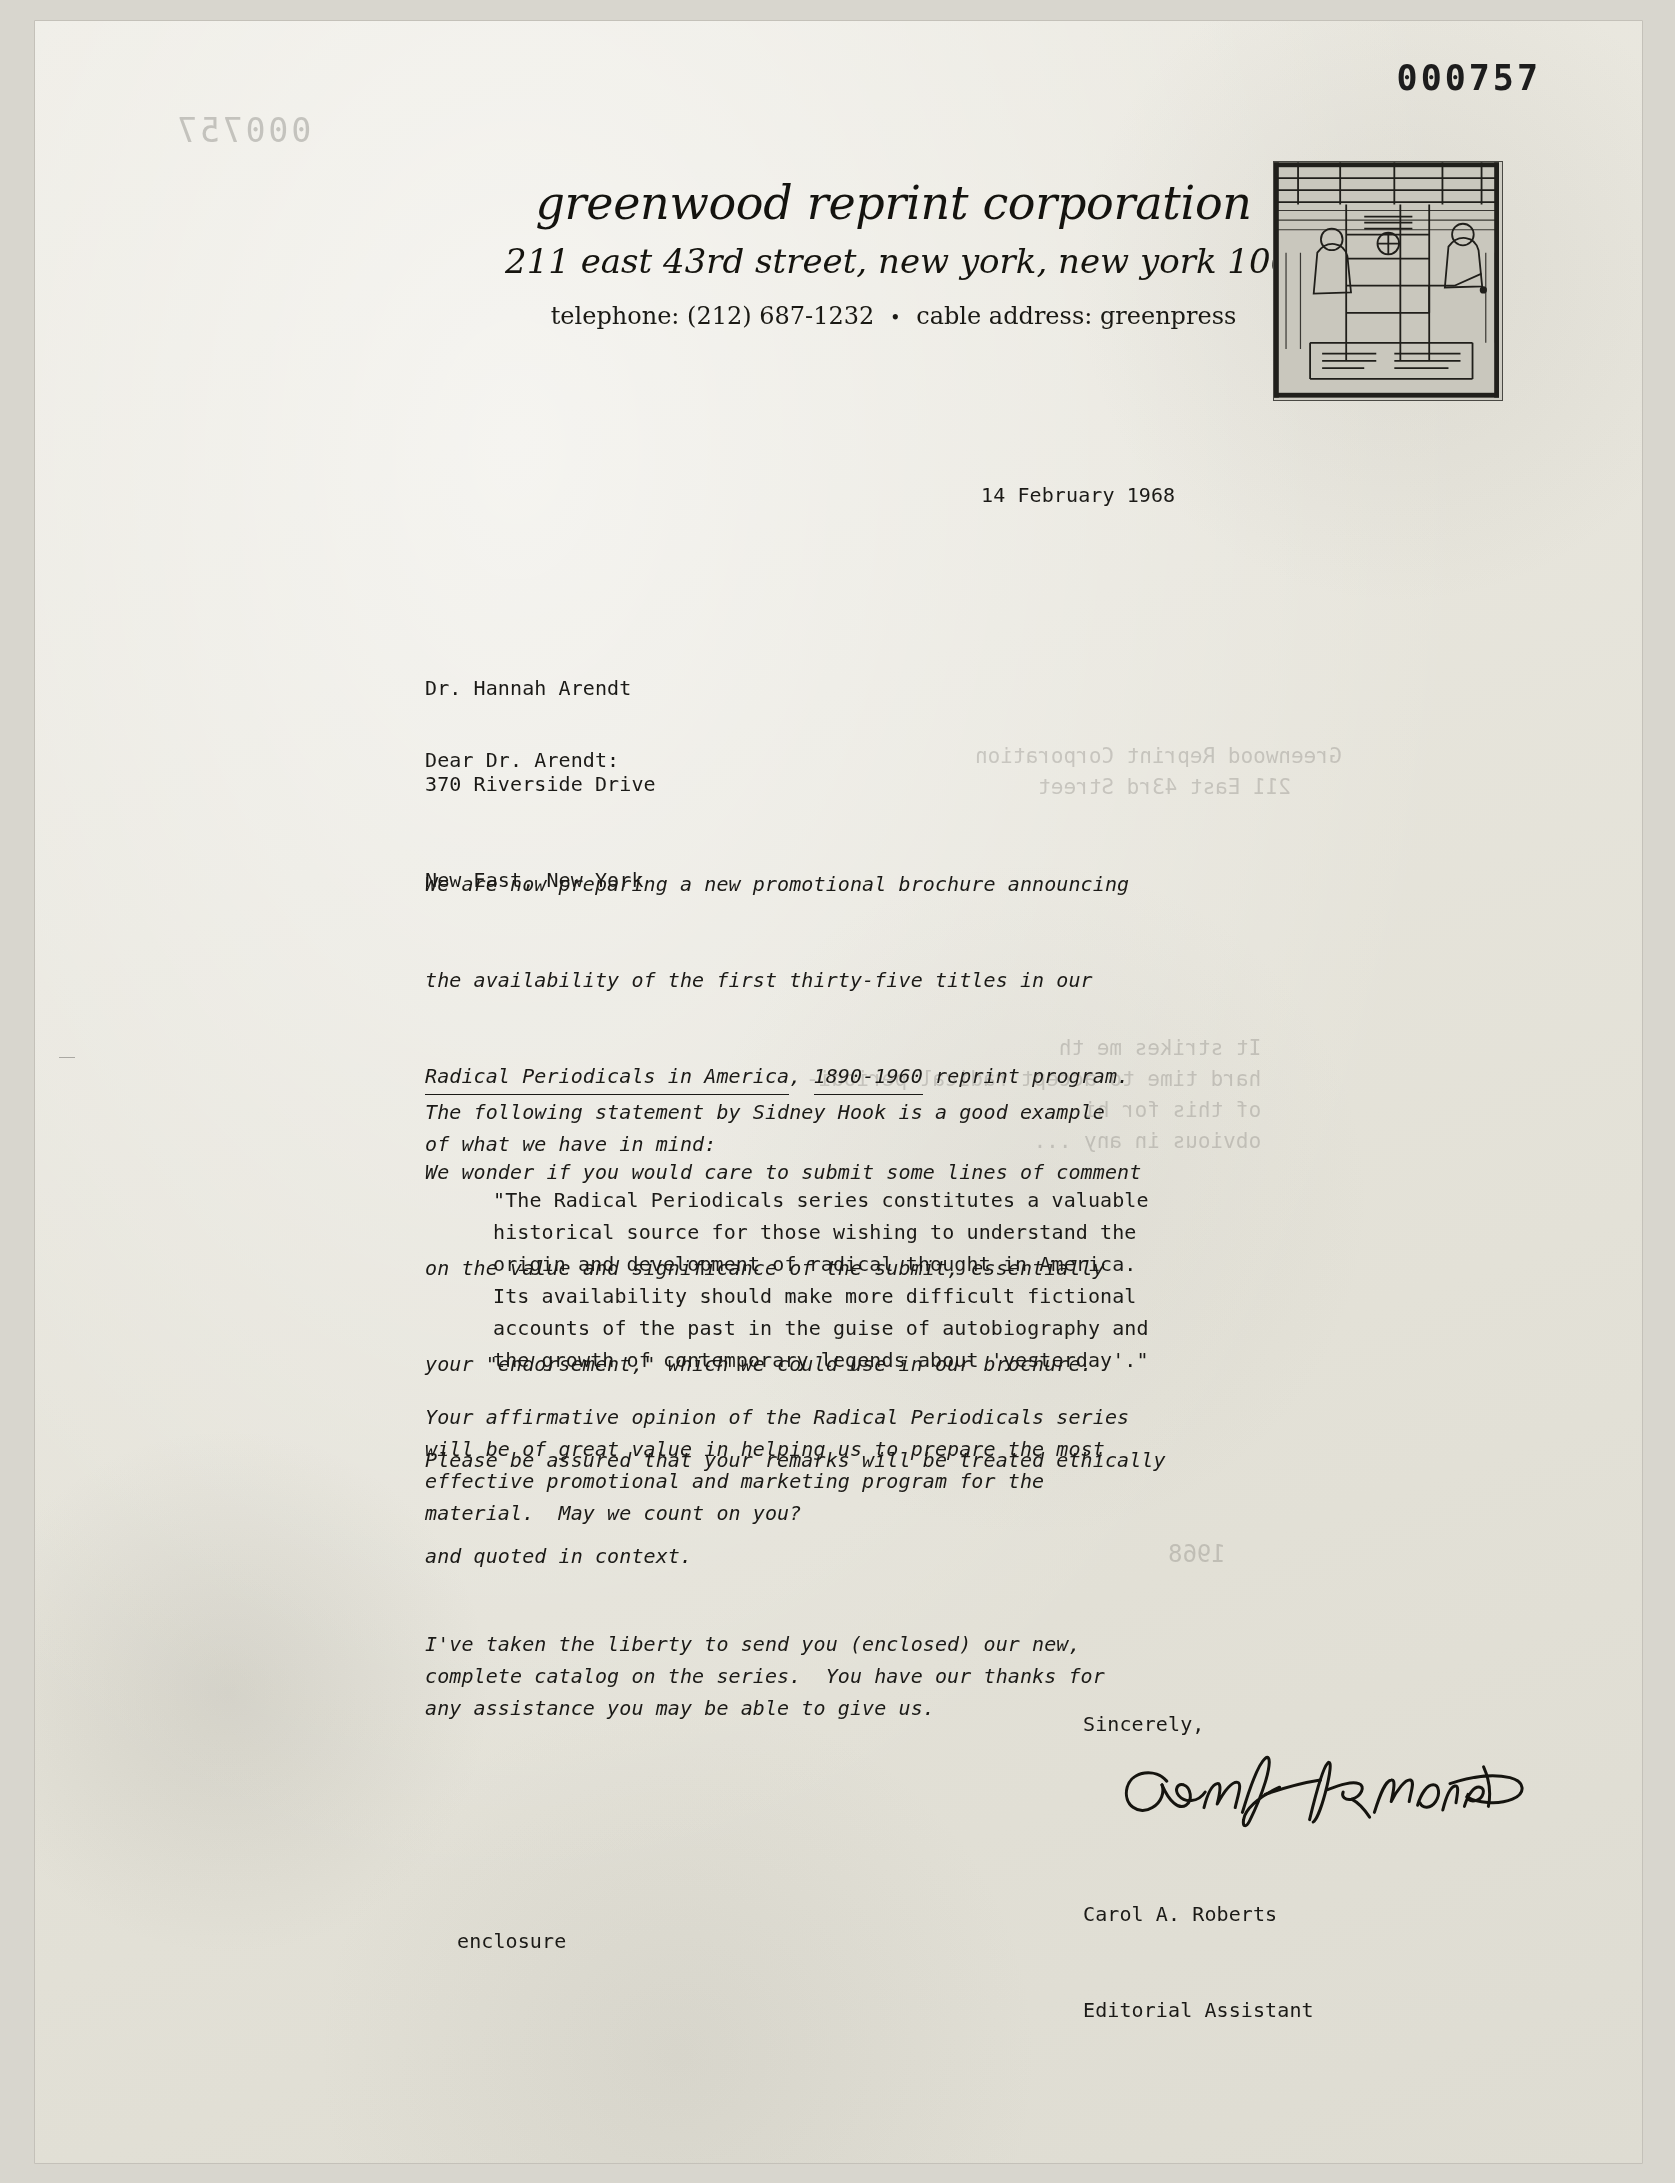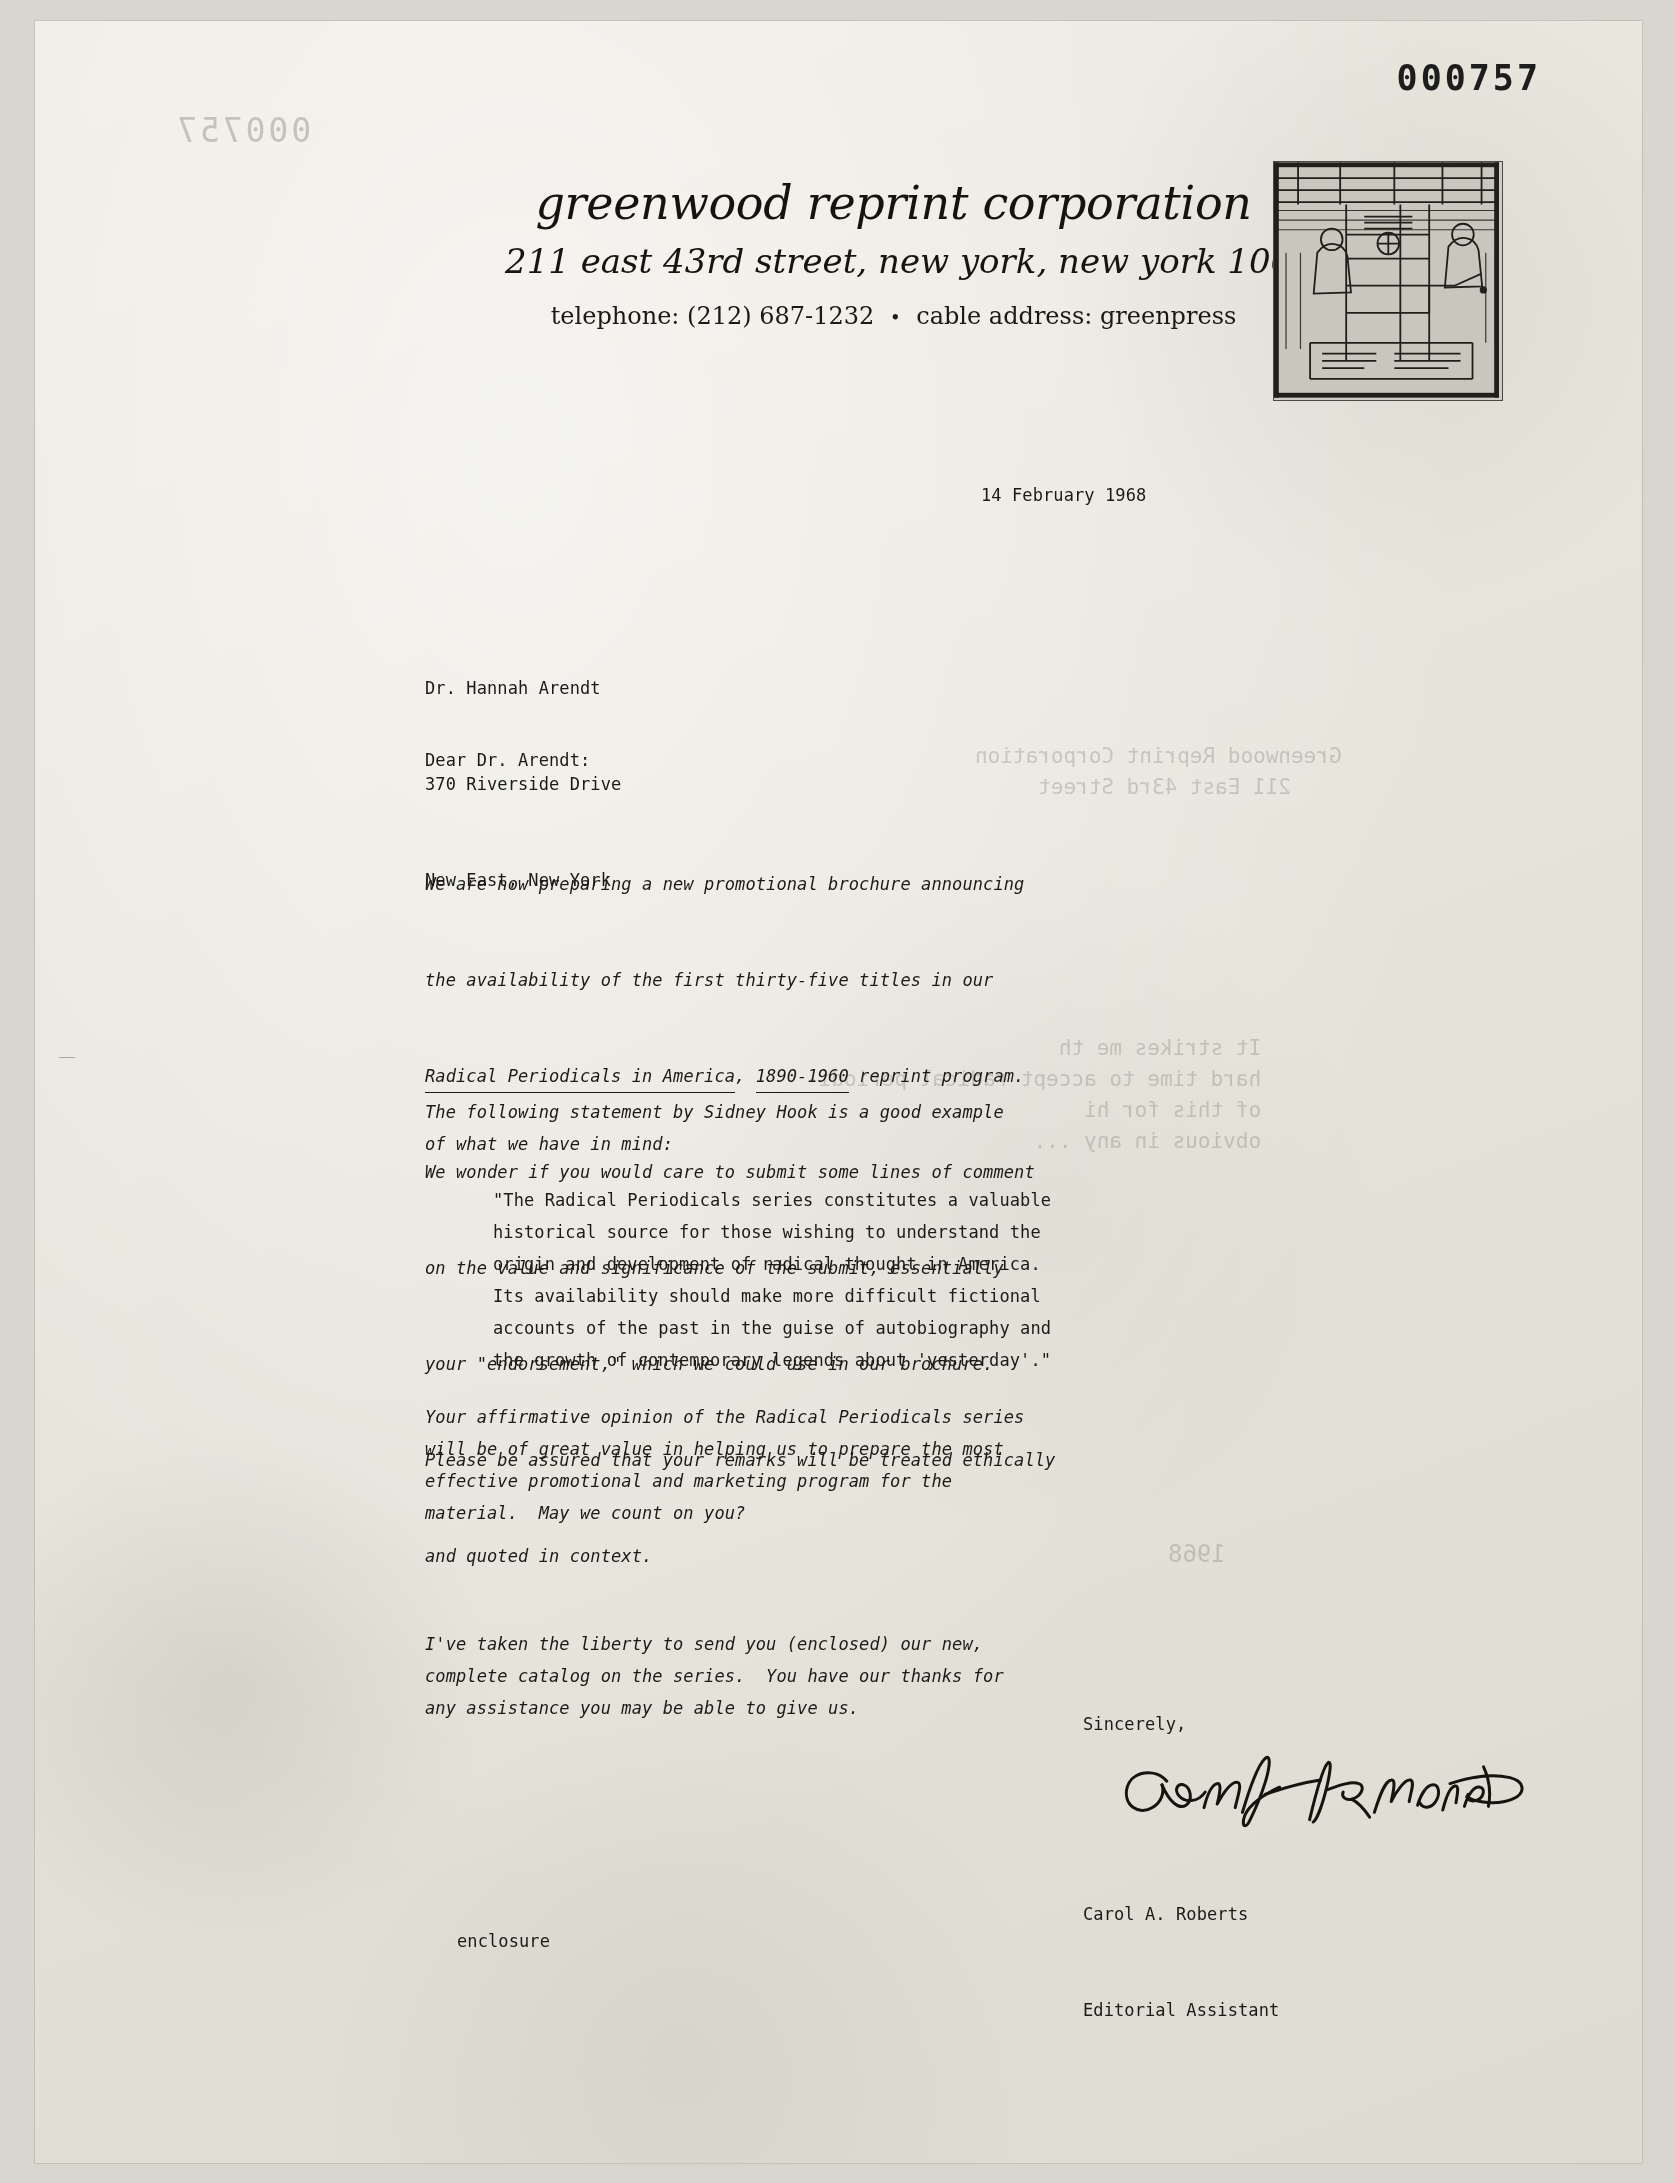--- a/index.html
+++ b/index.html
@@ -129,21 +129,21 @@
     overflow: hidden;
     border: 1.2px solid #4a4944;
   }
   .lh-engraving svg { display: block; }
 
   
   .typed {
     position: absolute;
     font-family: "DejaVu Sans Mono", monospace;
     color: #1b1a17;
-    font-size: 17px;
+    font-size: 20px;
     line-height: 32px;
     letter-spacing: 0.1px;
     white-space: pre;
   }
   .date-line {
     left: 946px;
     top: 458px;
   }
   .address-block { left: 390px; top: 587px; }
   .salutation    { left: 390px; top: 723px; }

